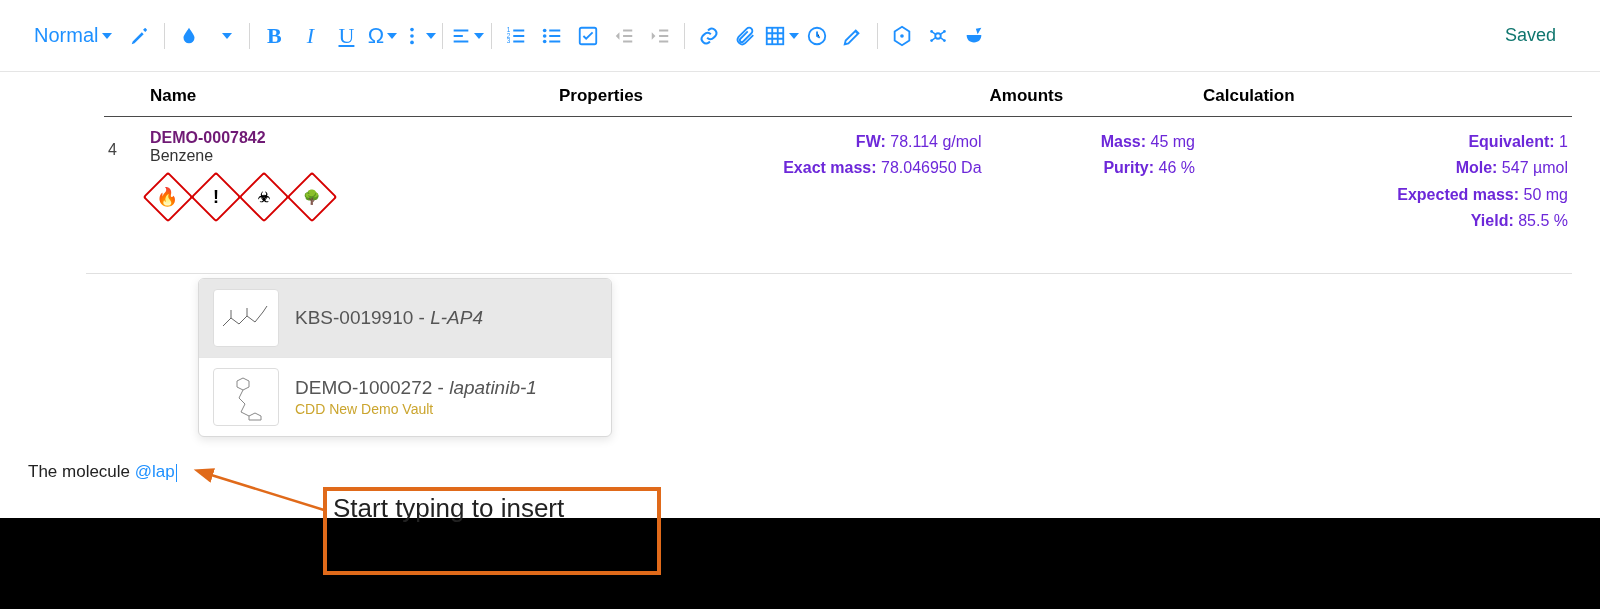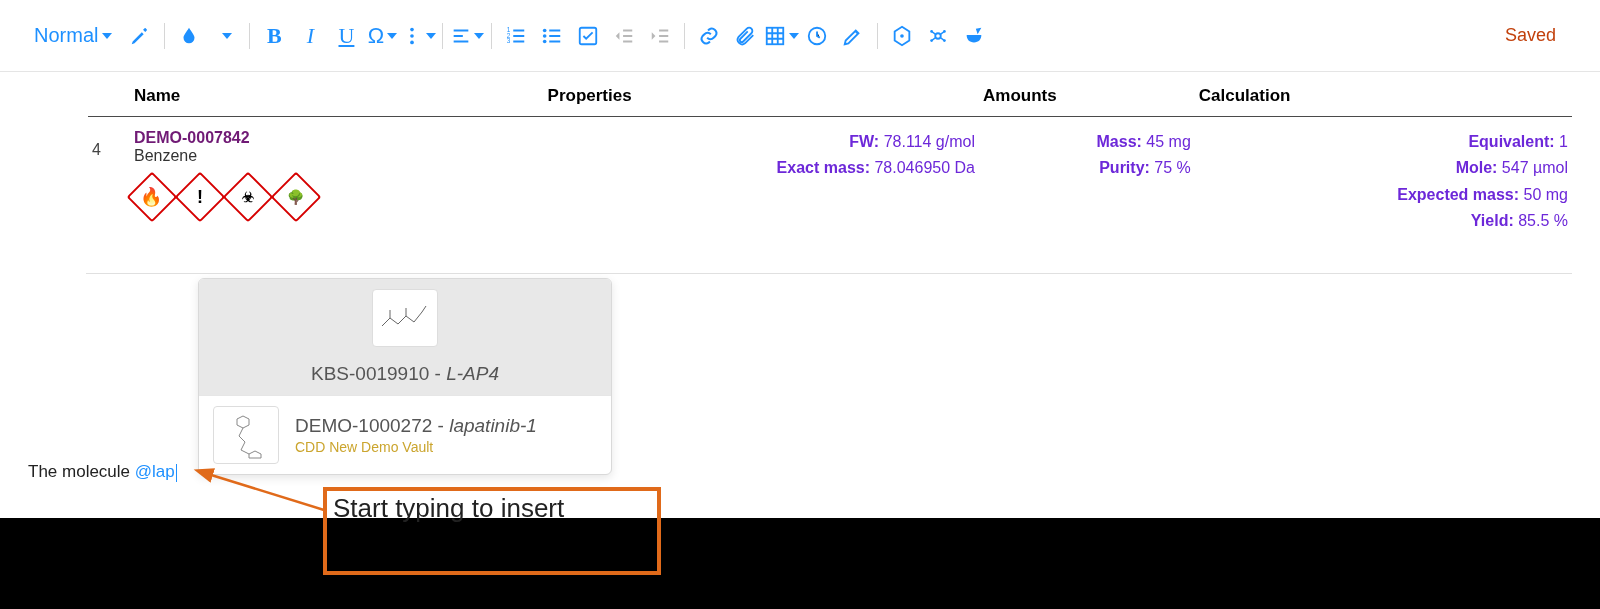--- a/index.html
+++ b/index.html
@@ -3,42 +3,42 @@
 <meta charset="utf-8">
 <style>
   * { box-sizing: border-box; margin: 0; padding: 0; }
   body { font-family: "Helvetica Neue", Arial, sans-serif; background: #fff; width: 1600px; }
   .toolbar { display: flex; align-items: center; padding: 8px 24px; border-bottom: 1px solid #e5e5e5; height: 72px; gap: 0; }
   .tb-text { color: #1e90ff; font-size: 20px; padding: 4px 10px; display: flex; align-items: center; cursor: pointer; }
   .tb-caret { margin-left: 10px; }
   .tb-icon { width: 36px; height: 36px; display: flex; align-items: center; justify-content: center; color: #1e90ff; cursor: pointer; font-size: 20px; }
   .tb-sep { width: 1px; height: 26px; background: #d6d6d6; margin: 0 6px; }
   .tb-flex { flex: 1; }
-  .saved { color: #c2410c; font-size: 18px; padding-right: 20px; }
+  .saved { color: #0f766e; font-size: 18px; padding-right: 20px; }
   .caret-down { display:inline-block; width:0; height:0; border-left:5px solid transparent; border-right:5px solid transparent; border-top:6px solid #1e90ff; margin-left:4px; }
   .bold { font-weight: 700; font-size: 22px; font-family: serif; }
   .italic { font-style: italic; font-size: 22px; font-family: serif; }
   .underline { text-decoration: underline; font-size: 22px; font-family: serif; }
-  .content { padding: 0 28px; }
+  .content { padding: 0 28px; margin-left: 16px; }
   table { width: calc(100% - 60px); border-collapse: collapse; margin: 0 0 0 60px; }
   th { text-align: left; font-size: 17px; font-weight: 700; padding: 14px 4px 10px; border-bottom: 1px solid #4a4a4a; }
   td { vertical-align: top; padding: 12px 4px 8px; font-size: 16px; }
   .rownum { color: #444; font-size: 16px; width: 34px; padding-top: 12px; display:inline-block;}
   .compound-id { color: #701a75; font-weight: 700; }
   .compound-name { color: #333; }
   .kv-line { line-height: 1.65; color: #6d28d9; text-align: right; }
   .kv-key { font-weight: 700; }
   .hazards { display: flex; gap: 0; margin-top: 10px; margin-left: -4px;}
   .diamond { width: 44px; height: 44px; position: relative; margin-right: 4px;}
   .diamond-inner { position:absolute; inset:4px; transform: rotate(45deg); border: 2.5px solid #d60000; background:#fff; border-radius:3px; }
   .diamond-sym { position:absolute; inset:0; display:flex; align-items:center; justify-content:center; font-size:18px; color:#000; font-weight:700;}
   .divider { height:1px; background:#e0e0e0; margin: 0 28px 0 86px; }
   .autocomplete { position:absolute; left: 198px; top: 278px; width: 414px; border:1px solid #d9d9d9; border-radius:6px; background:#fff; box-shadow: 0 3px 10px rgba(0,0,0,.10); overflow:hidden; }
   .ac-item { display:flex; align-items:center; gap: 16px; padding: 10px 14px; cursor:pointer; }
-  .ac-item.selected { background:#e8e8e8;flex-direction:column; }
+  .ac-item.selected { background:#e8e8e8; }
   .ac-item + .ac-item { border-top: 1px solid #e6e6e6; }
   .ac-thumb { width: 66px; height: 58px; border:1px solid #ddd; border-radius:4px; background:#fff; display:flex; align-items:center; justify-content:center; color:#888; font-size:9px; line-height:1; text-align:center;}
   .ac-main { font-size: 19px; color:#555; }
   .ac-main .ital { font-style: italic; }
   .ac-sub { font-size: 14px; color:#cba52e; margin-top:2px; }
   .editor-line { position:absolute; left:28px; top:462px; font-size:17px; color:#222;text-align:right; }
   .mention { color:#1e90ff; }
   .cursor { display:inline-block; width:1px; height:18px; background:#1e90ff; vertical-align:middle; margin-left:1px; }
   .black-band { position:absolute; left:0; top:518px; width:1600px; height:92px; background:#000; }
   .callout-box { position:absolute; left:323px; top:487px; width:338px; height:88px; border: 4px solid #e06a1a; background:transparent; }
@@ -220,21 +220,21 @@
                 <div class="diamond-sym" style="font-size:14px">🌳</div>
               </div>
           </div>
         </td>
         <td>
           <div class="kv-line"><span class="kv-key">FW:</span> <span>78.114 g/mol</span></div>
           <div class="kv-line"><span class="kv-key">Exact mass:</span> <span>78.046950 Da</span></div>
         </td>
         <td>
           <div class="kv-line"><span class="kv-key">Mass:</span> <span>45 mg</span></div>
-          <div class="kv-line"><span class="kv-key">Purity:</span> <span>75 %</span></div>
+          <div class="kv-line"><span class="kv-key">Purity:</span> <span>46 %</span></div>
         </td>
         <td>
           <div class="kv-line"><span class="kv-key">Equivalent:</span> <span>1</span></div>
           <div class="kv-line"><span class="kv-key">Mole:</span> <span>547 µmol</span></div>
           <div class="kv-line"><span class="kv-key">Expected mass:</span> <span>50 mg</span></div>
           <div class="kv-line"><span class="kv-key">Yield:</span> <span>85.5 %</span></div>
         </td>
       </tr>
     </tbody>
   </table>

